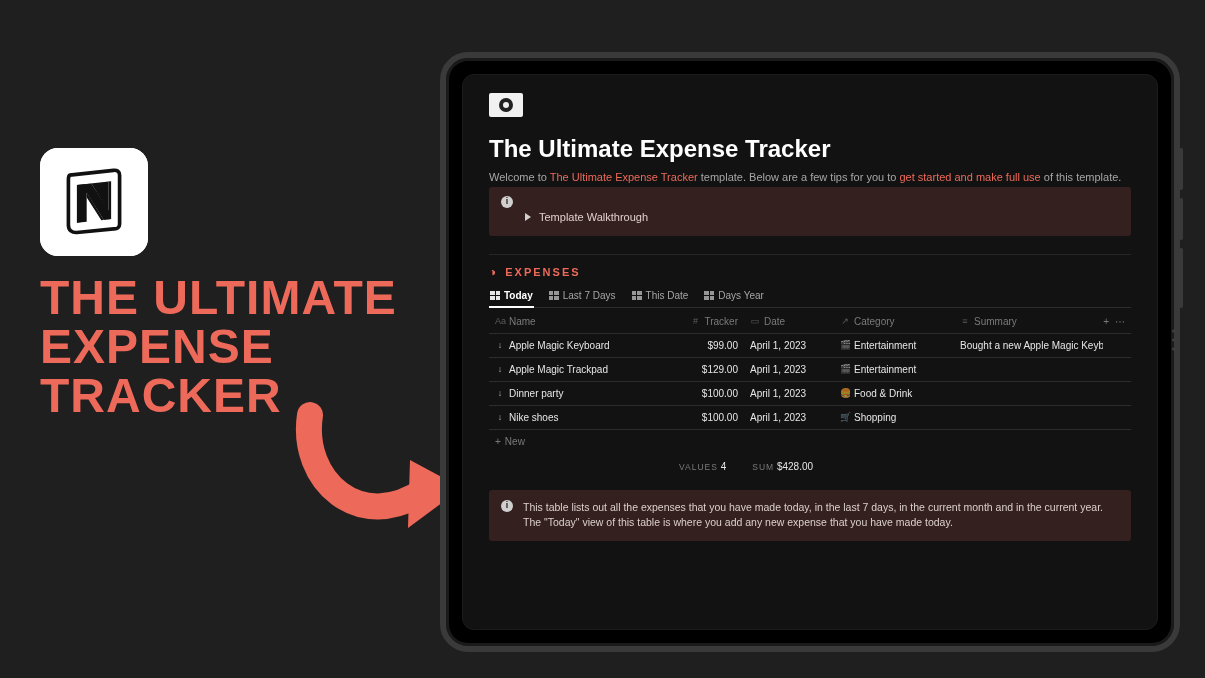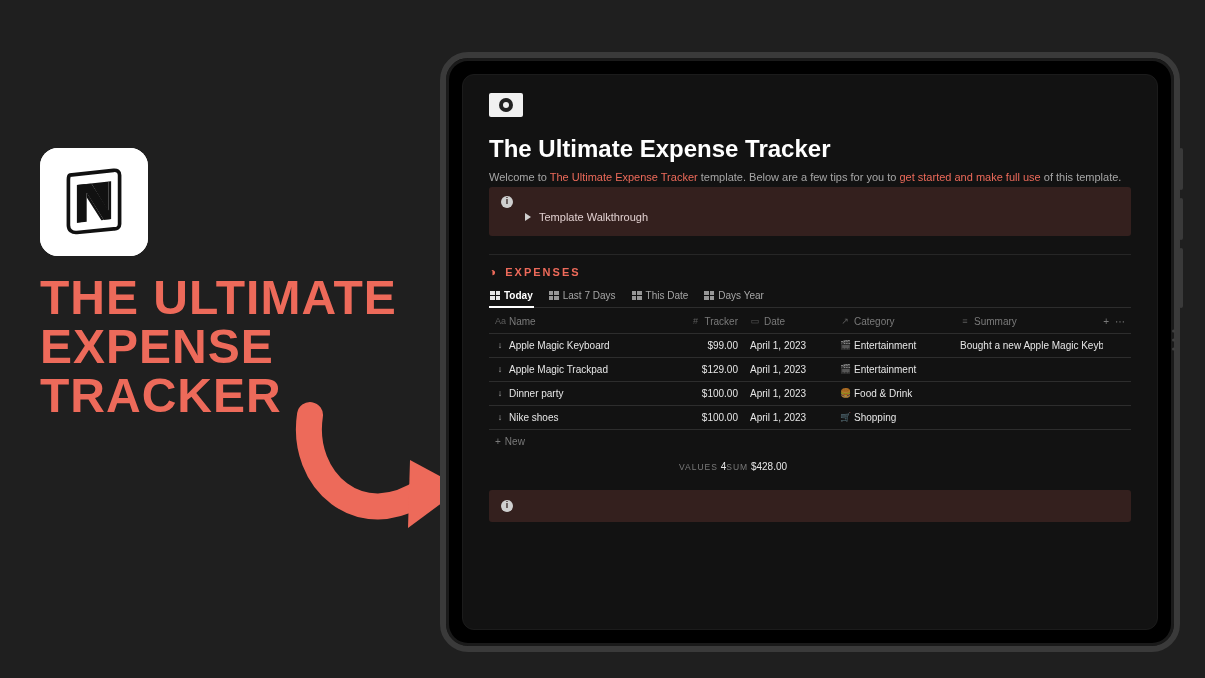--- a/index.html
+++ b/index.html
@@ -174,21 +174,21 @@
     grid-template-columns:180px 75px 90px 120px 1fr 28px;
     align-items:center;
   }
   .hdr{color:var(--text-faint);border-bottom:1px solid var(--border)}
   .cell{padding:6px 6px;display:flex;align-items:center;gap:4px;white-space:nowrap;overflow:hidden;text-overflow:ellipsis}
   .hdr .cell{font-size:10px}
   .row{border-bottom:1px solid var(--border);color:var(--text)}
   .amount{justify-content:flex-end;text-align:right}
   .tiny-icon{font-size:9px;opacity:.7;display:inline-block;width:10px;text-align:center}
   .addrow{color:var(--text-faint);padding:6px 6px;font-size:10px;display:flex;align-items:center;gap:4px}
-  .summary-row{display:flex;padding:8px 0 0 190px;font-size:10px;color:var(--text-faint);align-items:center}
+  .summary-row{display:flex;gap:26px;padding:8px 0 0 190px;font-size:10px;color:var(--text-faint);align-items:center}
   .summary-row .lab{letter-spacing:1px;text-transform:uppercase;font-size:8.5px}
   .summary-row .val{color:var(--text)}
   .plus-end{display:flex;gap:6px;justify-content:flex-end;color:var(--text-faint);font-size:11px}
   .callout2{margin-top:18px;background:var(--callout-bg);border-radius:3px;padding:10px 12px;color:#dcd0cf;font-size:10.5px;display:flex;gap:10px;line-height:1.5}
   
   .side-dots{position:absolute;right:-1px;top:48%;transform:translateY(-50%);display:flex;flex-direction:column;gap:6px}
   .side-dots span{width:3px;height:3px;border-radius:50%;background:#3f3f3f}
   .side-btn{position:absolute;right:-9px;width:4px;background:#3a3a3a;border-radius:2px}
   .side-btn.b1{top:90px;height:42px}
   .side-btn.b2{top:140px;height:42px}
@@ -412,17 +412,18 @@
         </div>
 
         <div class="summary-row">
           <span><span class="lab">VALUES</span> <span class="val">4</span></span>
           <span><span class="lab">SUM</span> <span class="val">$428.00</span></span>
         </div>
       </div>
 
       <div class="callout2">
         <span class="info-icon">i</span>
+        <span>This table lists out all the expenses that you have made today, in the last 7 days, in the current month and in the current year. The "Today" view of this table is where you add any new expense that you have made today.</span>
       </div>
 
     </div>
   </div>
 </div>
 
 </body></html>

